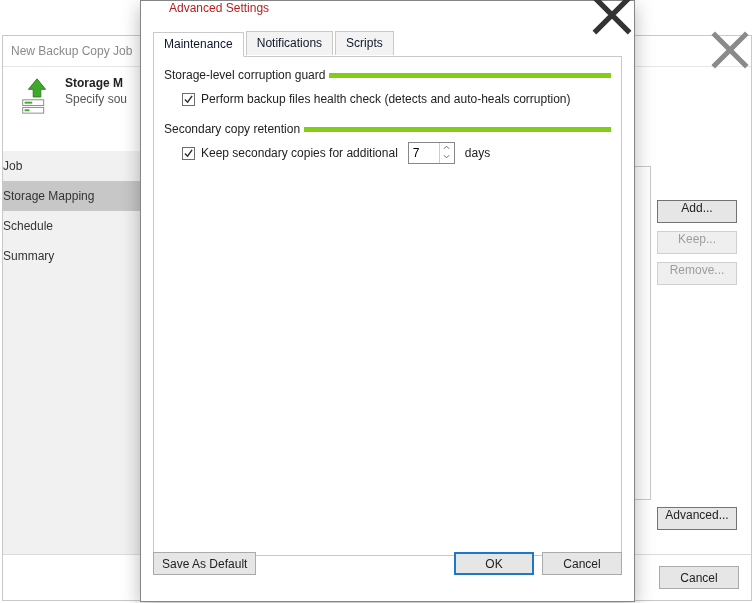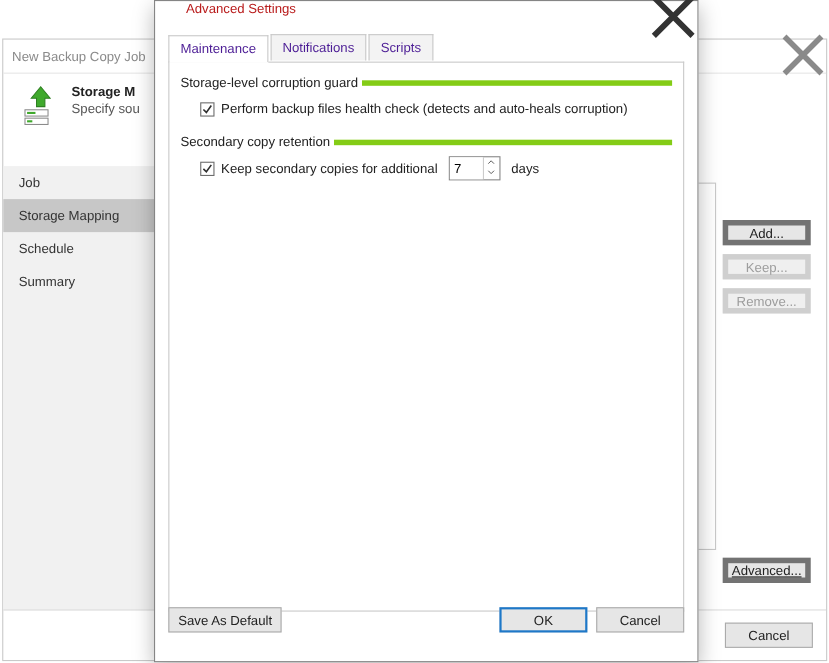--- a/index.html
+++ b/index.html
@@ -72,57 +72,55 @@
     position: absolute;
     top: 115px; left: 0;
     width: 140px;
     bottom: 45px;
     background: #f1f1f1;
   }
   .side-nav .item {
     height: 30px;
     display: flex;
     align-items: center;
-    padding-left: 14px;
     color: #333;
     font-size: 12px;
   }
   .side-nav .item.selected {
     background: #c7c7c7;
   }
   .right-buttons {
     position: absolute;
     right: 14px;
     top: 164px;
     display: flex;
     flex-direction: column;
     gap: 8px;
   }
   .btn {
     width: 80px;
     height: 23px;
-    border: 5px solid #737373;
+    border: 1px solid #737373;
     background: #e6e6e6;
     display: flex;
     justify-content: center;
     font-size: 12px;
     color: #222;
     box-sizing: border-box;
   }
   .btn.disabled {
     color: #9d9d9d;
     border-color: #cfcfcf;
     background: #efefef;
   }
   .btn.advanced {
     position: absolute;
     right: 14px;
     bottom: 70px;
     width: 80px;
-    text-decoration: underline;
   }
   .content-frame {
     position: absolute;
     top: 130px;
     right: 100px;
     bottom: 100px;
     width: 20px;
     border: 1px solid #c9c9c9;
     background: #fff;
   }
@@ -179,21 +177,21 @@
   }
   .tab {
     position: relative;
     padding: 0 10px;
     height: 24px;
     line-height: 23px;
     border: 1px solid #c9c9c9;
     border-bottom: none;
     background: #f3f3f3;
     margin-right: 2px;
-    color: #4c1d95;
+    color: #0f172a;
     font-size: 12px;
     box-sizing: border-box;
   }
   .tab.active {
     background: #fff;
     border-bottom: 1px solid #fff;
     top: 1px;
     height: 25px;
     line-height: 22px;
   }

